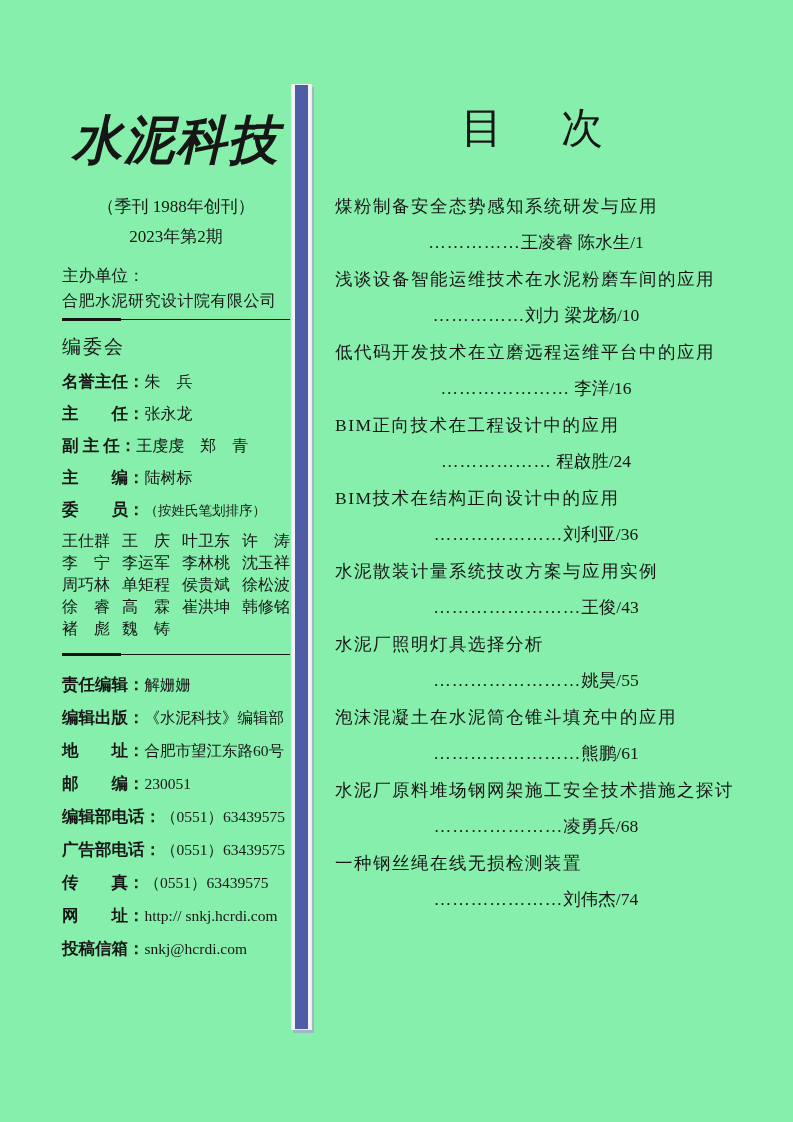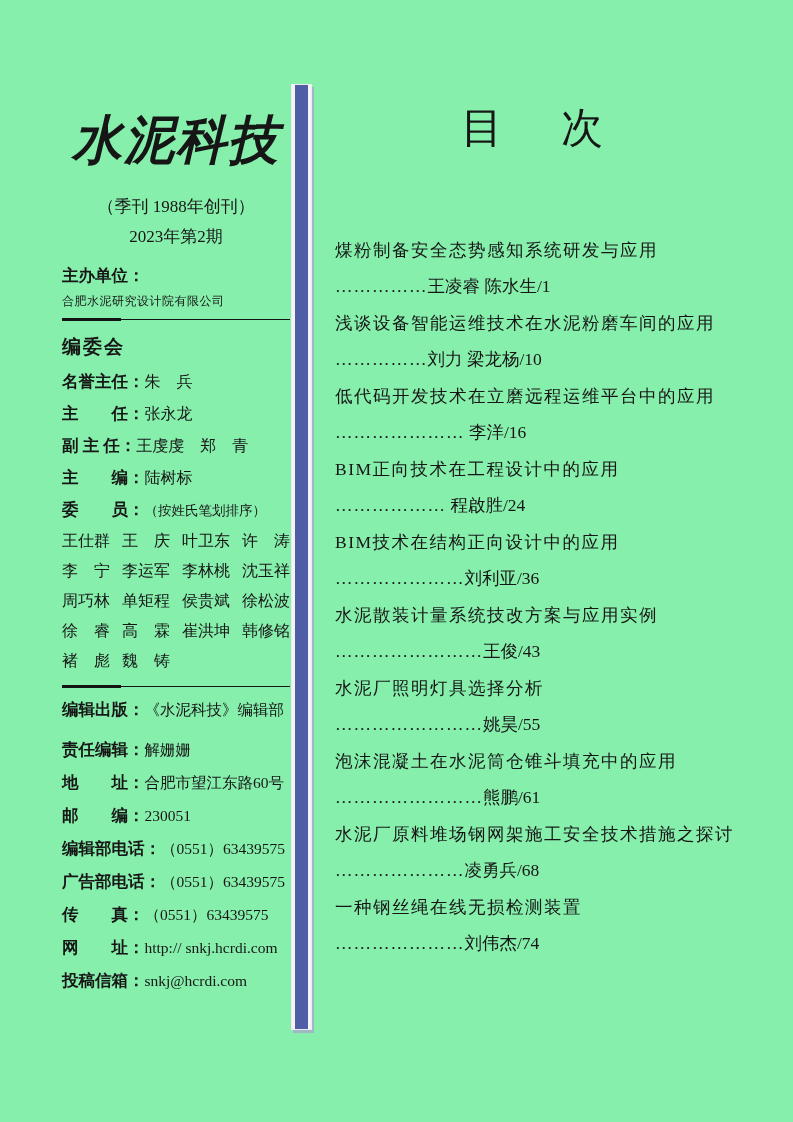--- a/index.html
+++ b/index.html
@@ -16,56 +16,56 @@
   .journal-title{
     margin:0;height:62px;
     font-size:50px;line-height:60px;
     font-weight:bold;font-style:italic;
     text-align:center;letter-spacing:2px;
     transform:scaleY(1.05);
     white-space:nowrap;
   }
   .journal-subtitle{margin-top:24px;font-size:17px;line-height:22px;text-align:center;}
   .journal-issue{margin-top:8px;font-size:17px;line-height:22px;text-align:center;}
-  .sans{font-family:"Liberation Sans","DejaVu Sans",sans-serif;font-weight:bold;}
+  .sans{font-family:"Liberation Sans","DejaVu Sans",sans-serif;font-weight:normal;}
   .organizer-label{margin-top:16px;font-size:16.5px;line-height:22px;}
-  .organizer{margin-top:4px;font-size:12px;line-height:22px;letter-spacing:0.5px;}
+  .organizer{margin-top:4px;font-size:16px;line-height:22px;letter-spacing:0.5px;}
   .rule{position:relative;height:4px;margin-top:5px;}
   .rule::after{content:"";position:absolute;left:0;right:0;top:2px;height:1.4px;background:#141414;}
   .rule::before{content:"";position:absolute;left:0;top:0.5px;width:26%;height:3.2px;background:#141414;}
   .board-heading{margin:14px 0 0 0;font-size:19px;line-height:24px;text-align:left;letter-spacing:2px;}
   .kv-row{margin-top:10px;font-size:16px;line-height:22px;white-space:nowrap;}
   .kv-row.first{margin-top:12px;}
   .kv-label{font-family:Liberation Serif, serif;font-weight:bold;font-size:16.5px;}
   .kv-value{font-size:16px;}
   .kv-value.small{font-size:13.5px;}
-  .members{margin-top:8px;display:grid;grid-template-columns:repeat(4,auto);justify-content:space-between;row-gap:8px;}
+  .members{margin-top:8px;display:grid;grid-template-columns:repeat(4,auto);justify-content:space-between;row-gap:0;}
   .member{font-size:16px;line-height:22px;white-space:nowrap;}
   .info-row{margin-top:11px;font-size:16px;line-height:22px;white-space:nowrap;}
   .info-row.first{margin-top:18px;}
   .info-row .kv-value{font-size:15.5px;}
   .rule.second{margin-top:12px;}
   
   .divider{
     position:absolute;left:291px;top:84px;width:21px;height:946px;
     background:#f4f4f6;border:1px solid #ececef;
     box-shadow:2px 3px 0 #9fb7c6;
     display:flex;justify-content:center;box-sizing:border-box;
   }
   .divider-inner{width:13px;background:#4e5da6;}
   
   .right-col{position:absolute;left:335px;top:102px;width:402px;}
   .toc-heading{
     margin:0;font-size:42px;line-height:52px;font-weight:normal;
     text-align:center;letter-spacing:8px;white-space:nowrap;
   }
-  .toc-list{margin-top:84px;}
+  .toc-list{margin-top:40px;}
   .toc-entry{height:73px;box-sizing:border-box;}
   .toc-title{font-size:17.5px;line-height:24px;letter-spacing:1.5px;white-space:nowrap;}
-  .toc-byline{margin-top:12px;font-size:17.5px;line-height:24px;text-align:left;white-space:nowrap;}
+  .toc-byline{margin-top:12px;font-size:17.5px;line-height:24px;text-align:center;white-space:nowrap;}
   .leader{letter-spacing:1px;}
 </style>
 </head>
 <body>
 
 <div class="page">
 
   <aside class="left-col">
     <h1 class="journal-title">水泥科技</h1>
     <div class="journal-subtitle">（季刊 1988年创刊）</div>
@@ -110,25 +110,25 @@
       <span class="member">崔洪坤</span>
       <span class="member">韩修铭</span>
       <span class="member">褚　彪</span>
       <span class="member">魏　铸</span>
       <span class="member"></span>
       <span class="member"></span>
     </div>
 
     <div class="rule second"></div>
 
-    <div class="info-row">
-      <span class="kv-label">编辑出版：</span><span class="kv-value">《水泥科技》编辑部</span>
-    </div>
     <div class="info-row first">
       <span class="kv-label">责任编辑：</span><span class="kv-value">解姗姗</span>
+    </div>
+    <div class="info-row">
+      <span class="kv-label">编辑出版：</span><span class="kv-value">《水泥科技》编辑部</span>
     </div>
     <div class="info-row">
       <span class="kv-label">地　　址：</span><span class="kv-value">合肥市望江东路60号</span>
     </div>
     <div class="info-row">
       <span class="kv-label">邮　　编：</span><span class="kv-value">230051</span>
     </div>
     <div class="info-row">
       <span class="kv-label">编辑部电话：</span><span class="kv-value">（0551）63439575</span>
     </div>

